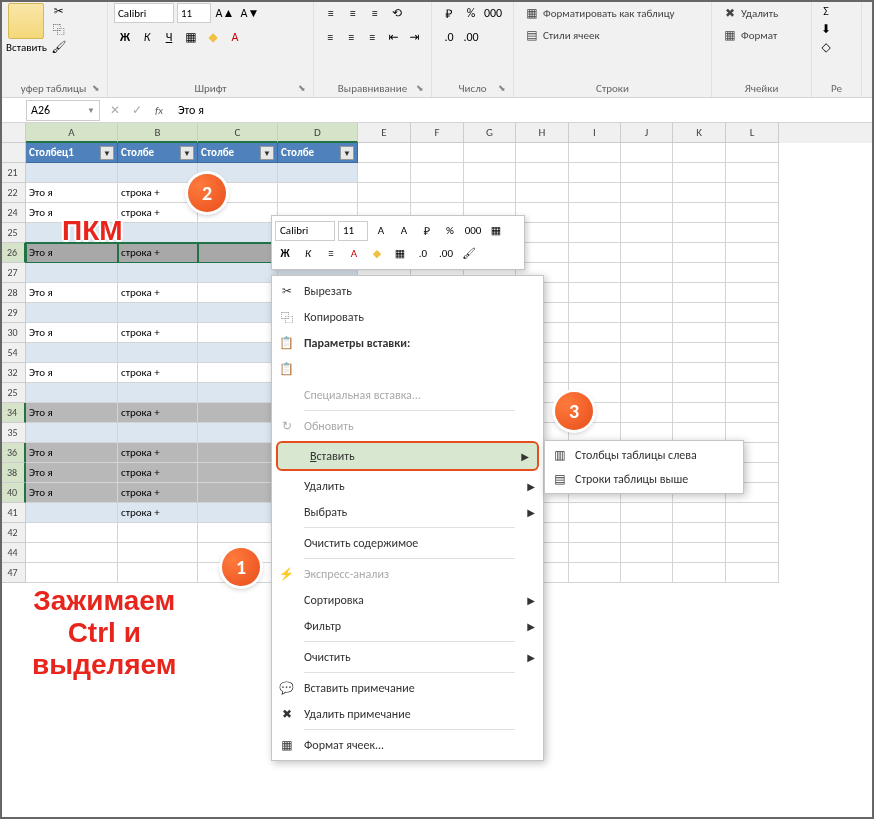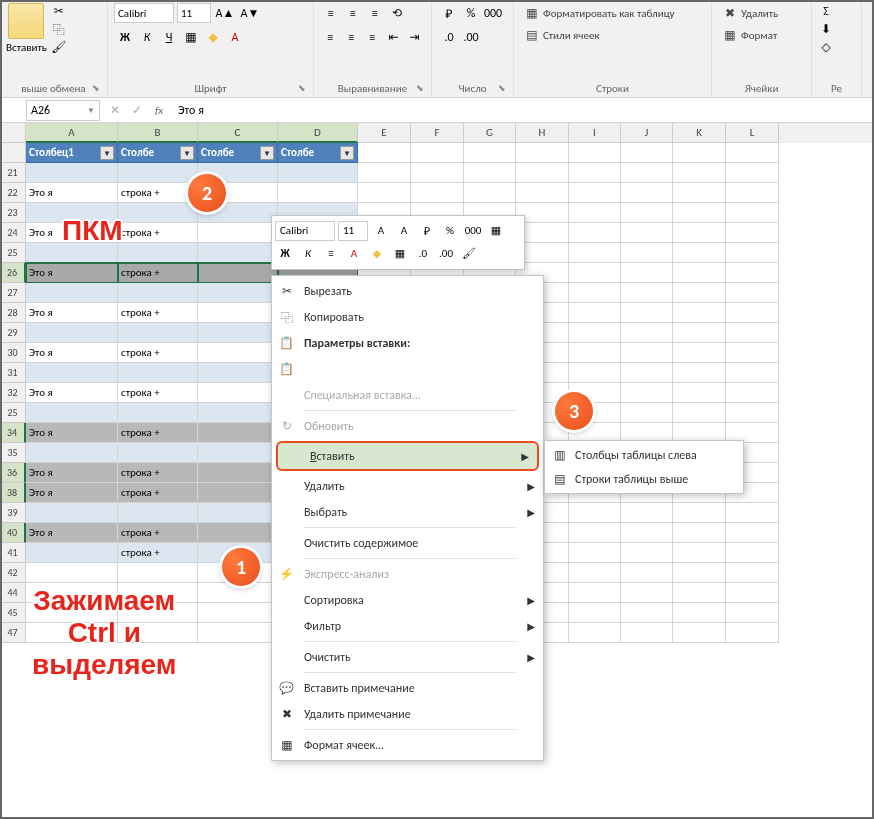--- a/index.html
+++ b/index.html
@@ -73,21 +73,21 @@
       <div class="ribbon-col" style="align-items:center">
         <div class="paste-big"></div>
         <div style="font-size:11px">Вставить</div>
       </div>
       <div class="ribbon-col">
         <span class="icon-box">✂</span>
         <span class="icon-box">⿻</span>
         <span class="icon-box">🖌</span>
       </div>
     </div>
-    <div class="ribbon-group-label">выше обмена</div>
+    <div class="ribbon-group-label">уфер таблицы</div>
     <span class="launcher">⬊</span>
   </div>
   <div class="ribbon-group" style="width:206px">
     <div class="ribbon-col" style="gap:4px">
       <div style="display:flex;gap:3px">
         <input class="font-input" value="Calibri" style="">
         <input class="size-input" value="11" style="">
         <span class="font-btn">A▲</span>
         <span class="font-btn">A▼</span>
       </div>
@@ -258,35 +258,20 @@
         <div class="cell " style="width:53px"></div>
         <div class="cell " style="width:53px"></div>
         <div class="cell " style="width:52px"></div>
         <div class="cell " style="width:53px"></div>
         <div class="cell " style="width:52px"></div>
         <div class="cell " style="width:52px"></div>
         <div class="cell " style="width:53px"></div>
         <div class="cell " style="width:53px"></div>
       </div>
       <div class="row">
-        <div class="row-h">23</div>
-        <div class="cell band" style="width:92px"></div>
-        <div class="cell band" style="width:80px"></div>
-        <div class="cell band" style="width:80px"></div>
-        <div class="cell band" style="width:80px"></div>
-        <div class="cell " style="width:53px"></div>
-        <div class="cell " style="width:53px"></div>
-        <div class="cell " style="width:52px"></div>
-        <div class="cell " style="width:53px"></div>
-        <div class="cell " style="width:52px"></div>
-        <div class="cell " style="width:52px"></div>
-        <div class="cell " style="width:53px"></div>
-        <div class="cell " style="width:53px"></div>
-      </div>
-      <div class="row">
         <div class="row-h">24</div>
         <div class="cell " style="width:92px">Это я</div>
         <div class="cell " style="width:80px">строка +</div>
         <div class="cell " style="width:80px"></div>
         <div class="cell " style="width:80px"></div>
         <div class="cell " style="width:53px"></div>
         <div class="cell " style="width:53px"></div>
         <div class="cell " style="width:52px"></div>
         <div class="cell " style="width:53px"></div>
         <div class="cell " style="width:52px"></div>
@@ -378,21 +363,21 @@
         <div class="cell " style="width:53px"></div>
         <div class="cell " style="width:53px"></div>
         <div class="cell " style="width:52px"></div>
         <div class="cell " style="width:53px"></div>
         <div class="cell " style="width:52px"></div>
         <div class="cell " style="width:52px"></div>
         <div class="cell " style="width:53px"></div>
         <div class="cell " style="width:53px"></div>
       </div>
       <div class="row">
-        <div class="row-h">31</div>
+        <div class="row-h">54</div>
         <div class="cell band" style="width:92px"></div>
         <div class="cell band" style="width:80px"></div>
         <div class="cell band" style="width:80px"></div>
         <div class="cell band" style="width:80px"></div>
         <div class="cell " style="width:53px"></div>
         <div class="cell " style="width:53px"></div>
         <div class="cell " style="width:52px"></div>
         <div class="cell " style="width:53px"></div>
         <div class="cell " style="width:52px"></div>
         <div class="cell " style="width:52px"></div>
@@ -483,35 +468,20 @@
         <div class="cell " style="width:53px"></div>
         <div class="cell " style="width:53px"></div>
         <div class="cell " style="width:52px"></div>
         <div class="cell " style="width:53px"></div>
         <div class="cell " style="width:52px"></div>
         <div class="cell " style="width:52px"></div>
         <div class="cell " style="width:53px"></div>
         <div class="cell " style="width:53px"></div>
       </div>
       <div class="row">
-        <div class="row-h">39</div>
-        <div class="cell band" style="width:92px"></div>
-        <div class="cell band" style="width:80px"></div>
-        <div class="cell band" style="width:80px"></div>
-        <div class="cell band" style="width:80px"></div>
-        <div class="cell " style="width:53px"></div>
-        <div class="cell " style="width:53px"></div>
-        <div class="cell " style="width:52px"></div>
-        <div class="cell " style="width:53px"></div>
-        <div class="cell " style="width:52px"></div>
-        <div class="cell " style="width:52px"></div>
-        <div class="cell " style="width:53px"></div>
-        <div class="cell " style="width:53px"></div>
-      </div>
-      <div class="row">
         <div class="row-h sel">40</div>
         <div class="cell sel-row" style="width:92px">Это я</div>
         <div class="cell sel-row" style="width:80px">строка +</div>
         <div class="cell sel-row" style="width:80px"></div>
         <div class="cell sel-row" style="width:80px"></div>
         <div class="cell " style="width:53px"></div>
         <div class="cell " style="width:53px"></div>
         <div class="cell " style="width:52px"></div>
         <div class="cell " style="width:53px"></div>
         <div class="cell " style="width:52px"></div>
@@ -544,35 +514,20 @@
         <div class="cell " style="width:53px"></div>
         <div class="cell " style="width:52px"></div>
         <div class="cell " style="width:53px"></div>
         <div class="cell " style="width:52px"></div>
         <div class="cell " style="width:52px"></div>
         <div class="cell " style="width:53px"></div>
         <div class="cell " style="width:53px"></div>
       </div>
       <div class="row">
         <div class="row-h">44</div>
-        <div class="cell " style="width:92px"></div>
-        <div class="cell " style="width:80px"></div>
-        <div class="cell " style="width:80px"></div>
-        <div class="cell " style="width:80px"></div>
-        <div class="cell " style="width:53px"></div>
-        <div class="cell " style="width:53px"></div>
-        <div class="cell " style="width:52px"></div>
-        <div class="cell " style="width:53px"></div>
-        <div class="cell " style="width:52px"></div>
-        <div class="cell " style="width:52px"></div>
-        <div class="cell " style="width:53px"></div>
-        <div class="cell " style="width:53px"></div>
-      </div>
-      <div class="row">
-        <div class="row-h">45</div>
         <div class="cell " style="width:92px"></div>
         <div class="cell " style="width:80px"></div>
         <div class="cell " style="width:80px"></div>
         <div class="cell " style="width:80px"></div>
         <div class="cell " style="width:53px"></div>
         <div class="cell " style="width:53px"></div>
         <div class="cell " style="width:52px"></div>
         <div class="cell " style="width:53px"></div>
         <div class="cell " style="width:52px"></div>
         <div class="cell " style="width:52px"></div>

